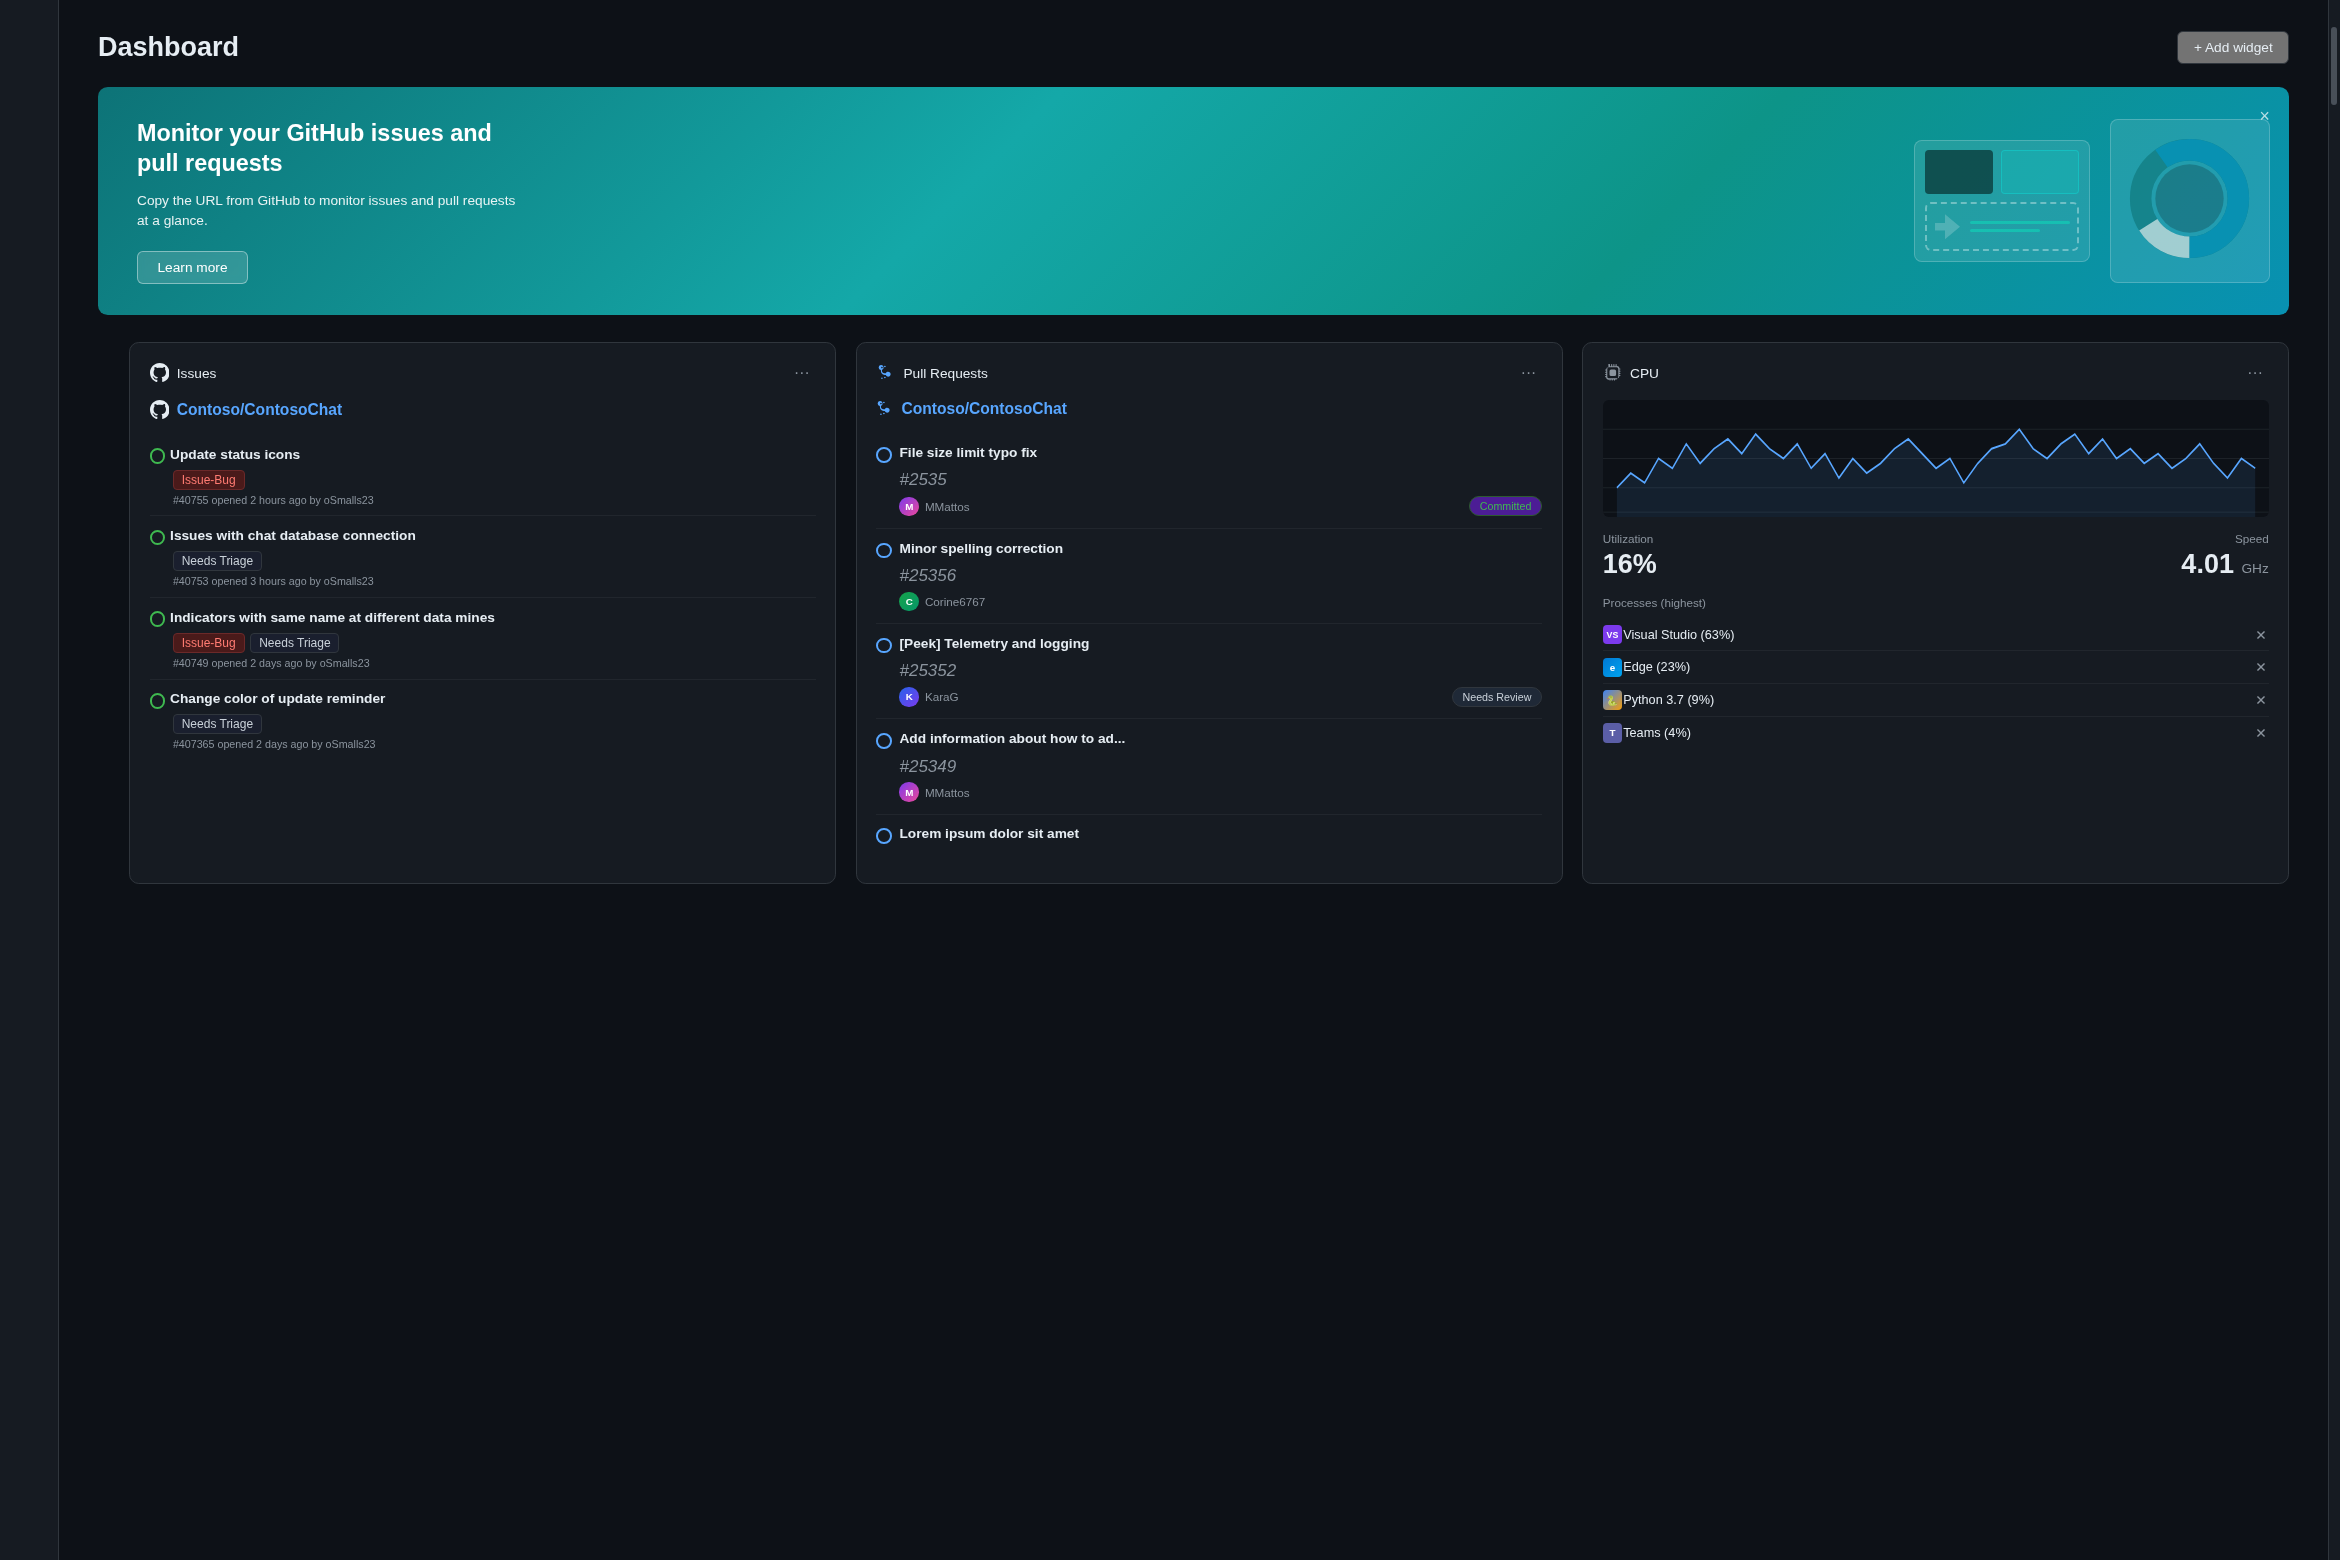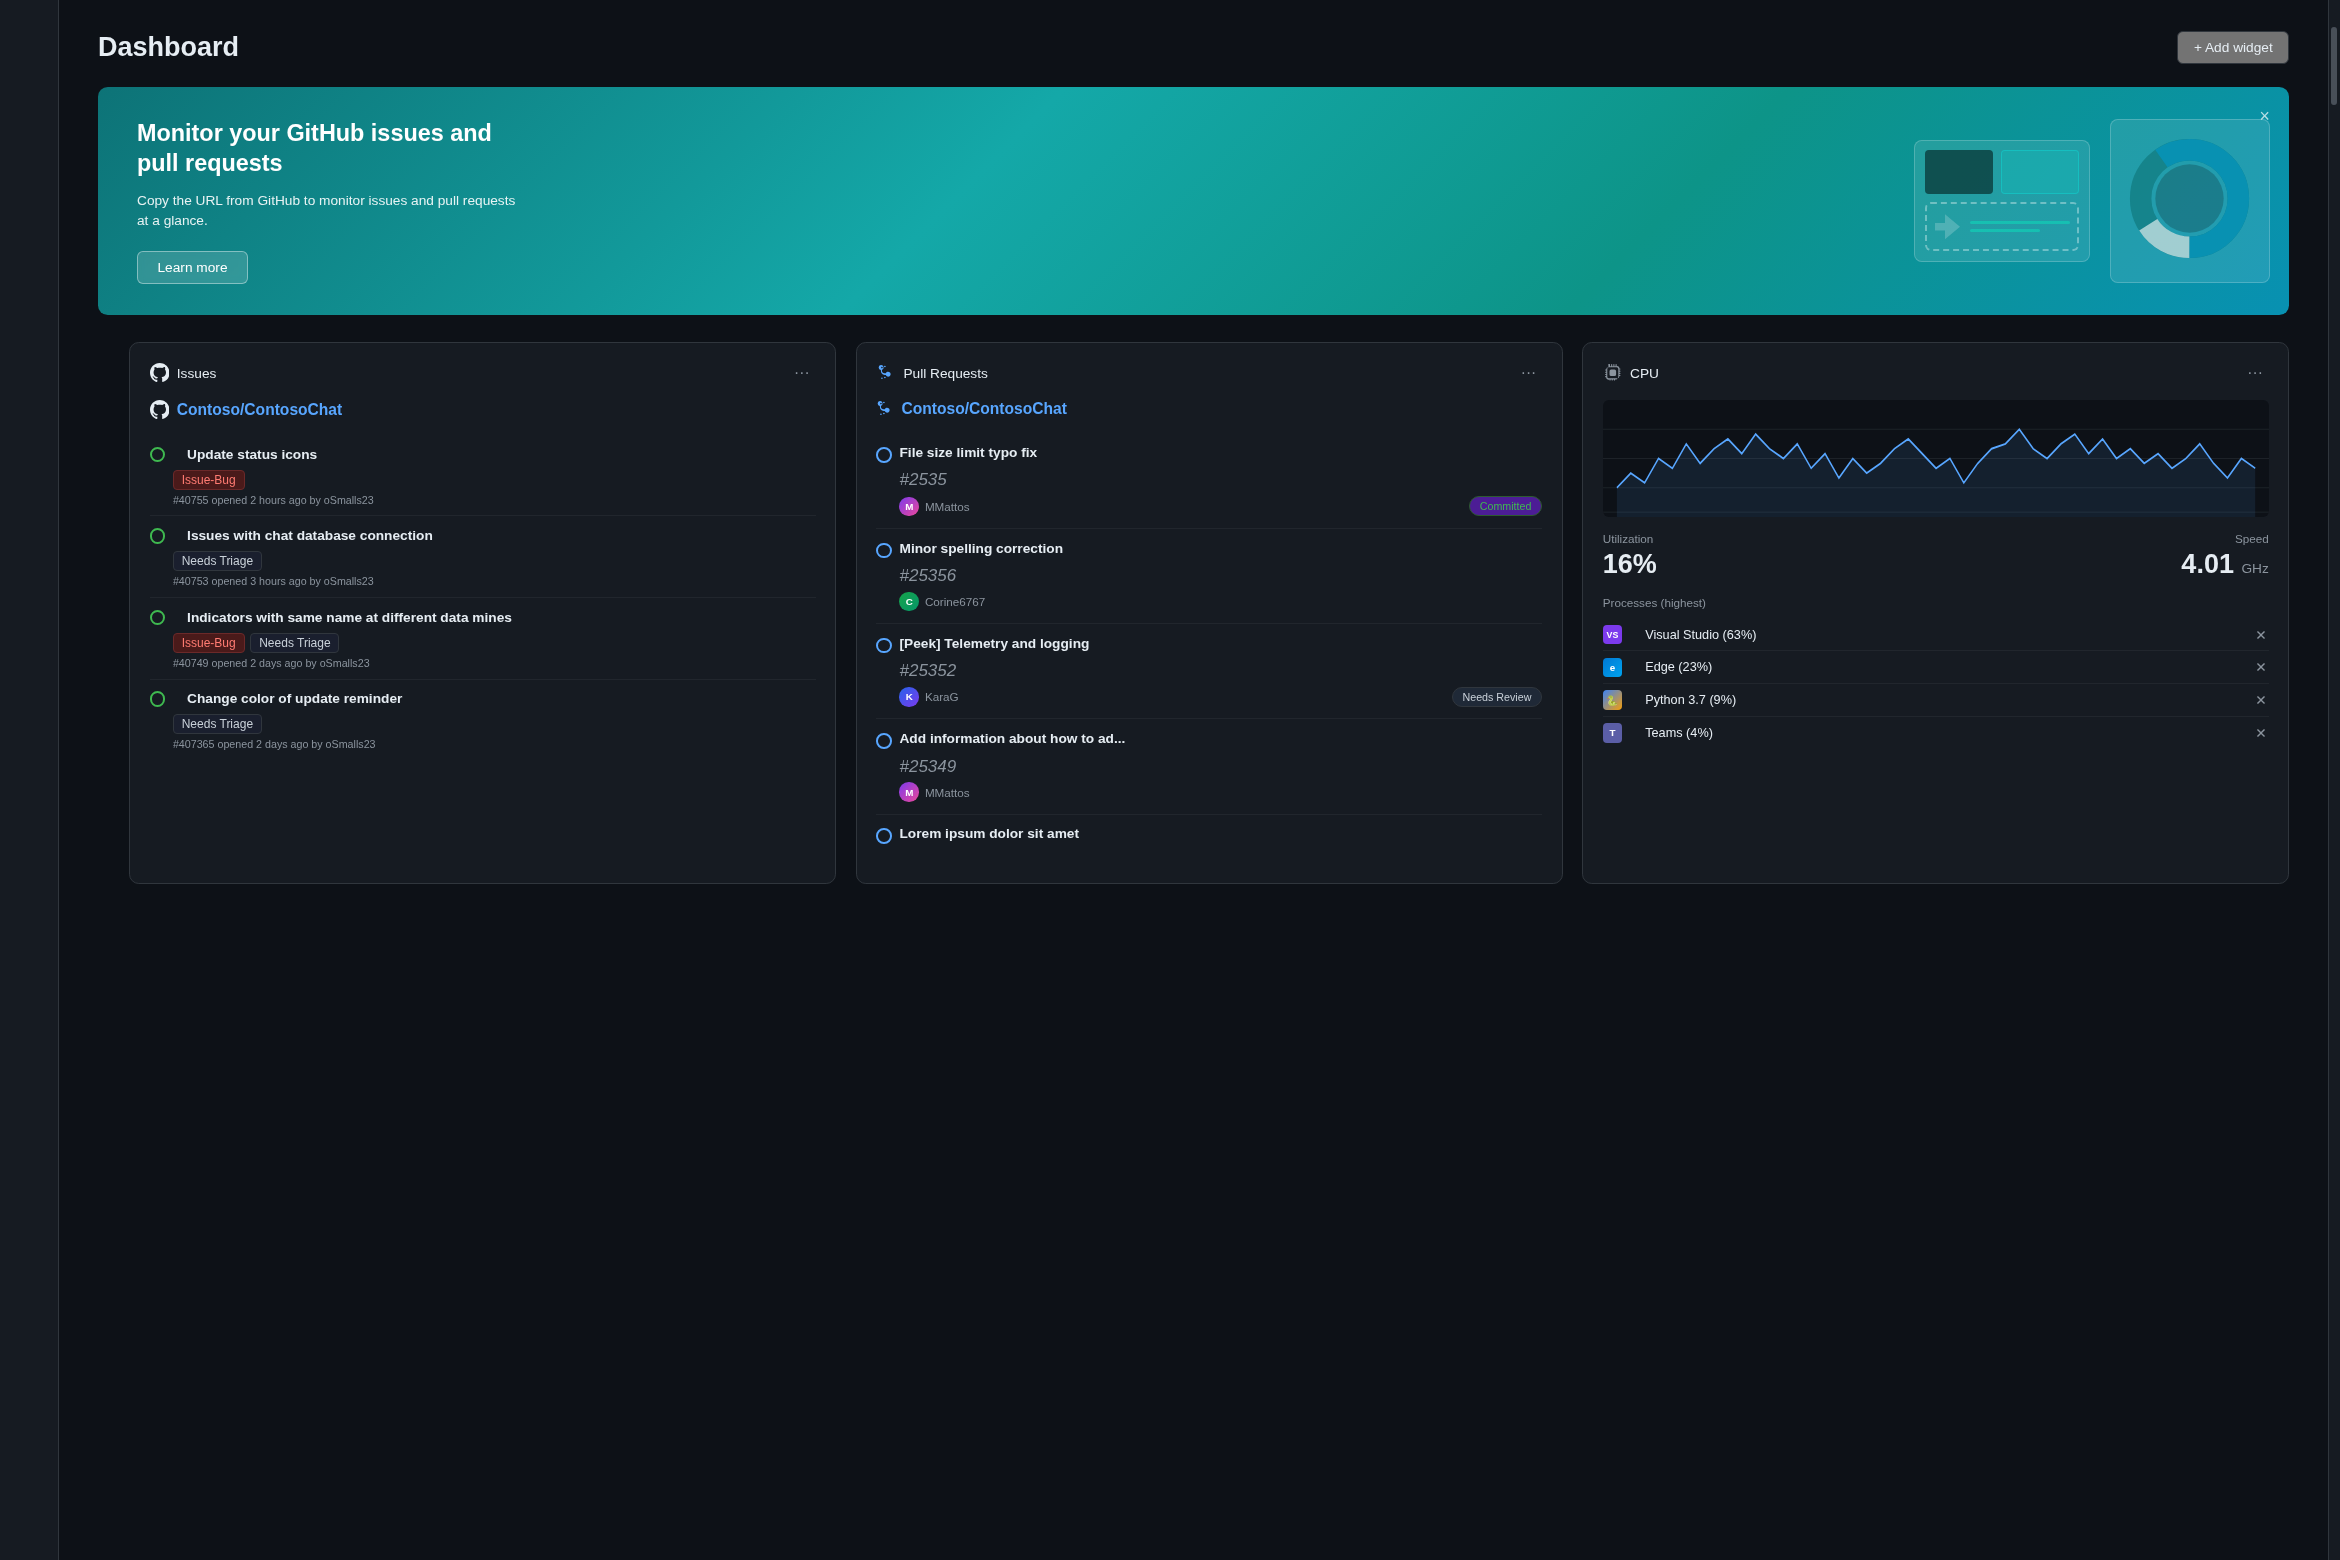--- a/index.html
+++ b/index.html
@@ -226,22 +226,22 @@
       padding: 9.8px 0;
       border-bottom: 1px solid #21262d;
     }
 
     .issue-item:last-child {
       border-bottom: none;
     }
 
     .issue-title-row {
       display: flex;
-      align-items: flex-start;
-      gap: 22px;
+      align-items: flex-end;
+      gap: 5px;
       margin-bottom: 5.9px;
     }
 
     .issue-status-icon {
       width: 15.6px;
       height: 15.6px;
       border: 2px solid #3fb950;
       border-radius: 50%;
       flex-shrink: 0;
       margin-top: 2px;
@@ -430,21 +430,21 @@
       border-bottom: 1px solid #21262d;
     }
 
     .process-item:last-child {
       border-bottom: none;
     }
 
     .process-left {
       display: flex;
       align-items: center;
-      gap: 23px;
+      gap: 1px;
     }
 
     .process-icon {
       width: 19.5px;
       height: 19.5px;
       border-radius: 3.9px;
       display: flex;
       align-items: center;
       justify-content: center;
       font-size: 11.7px;

